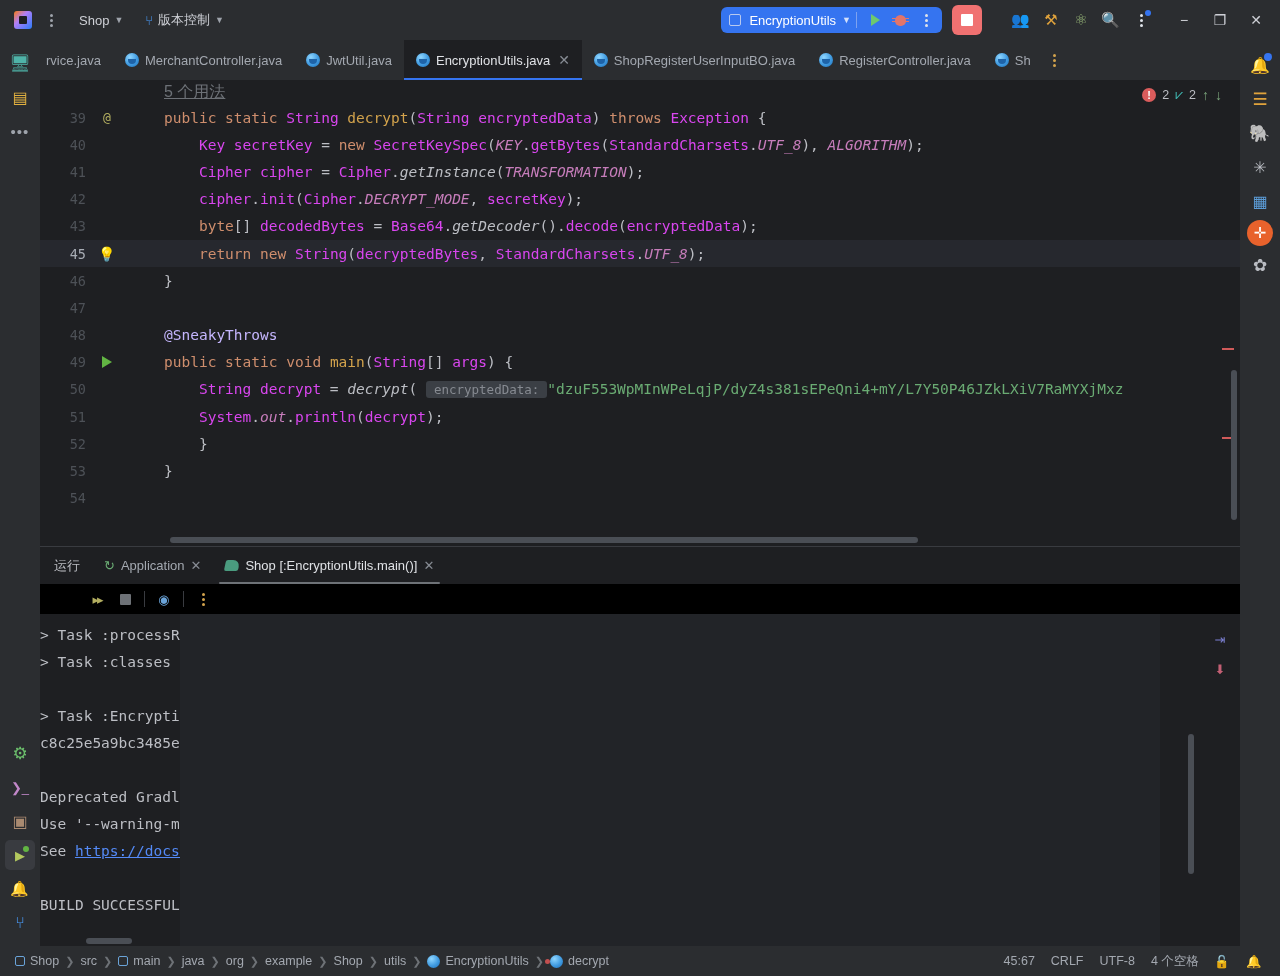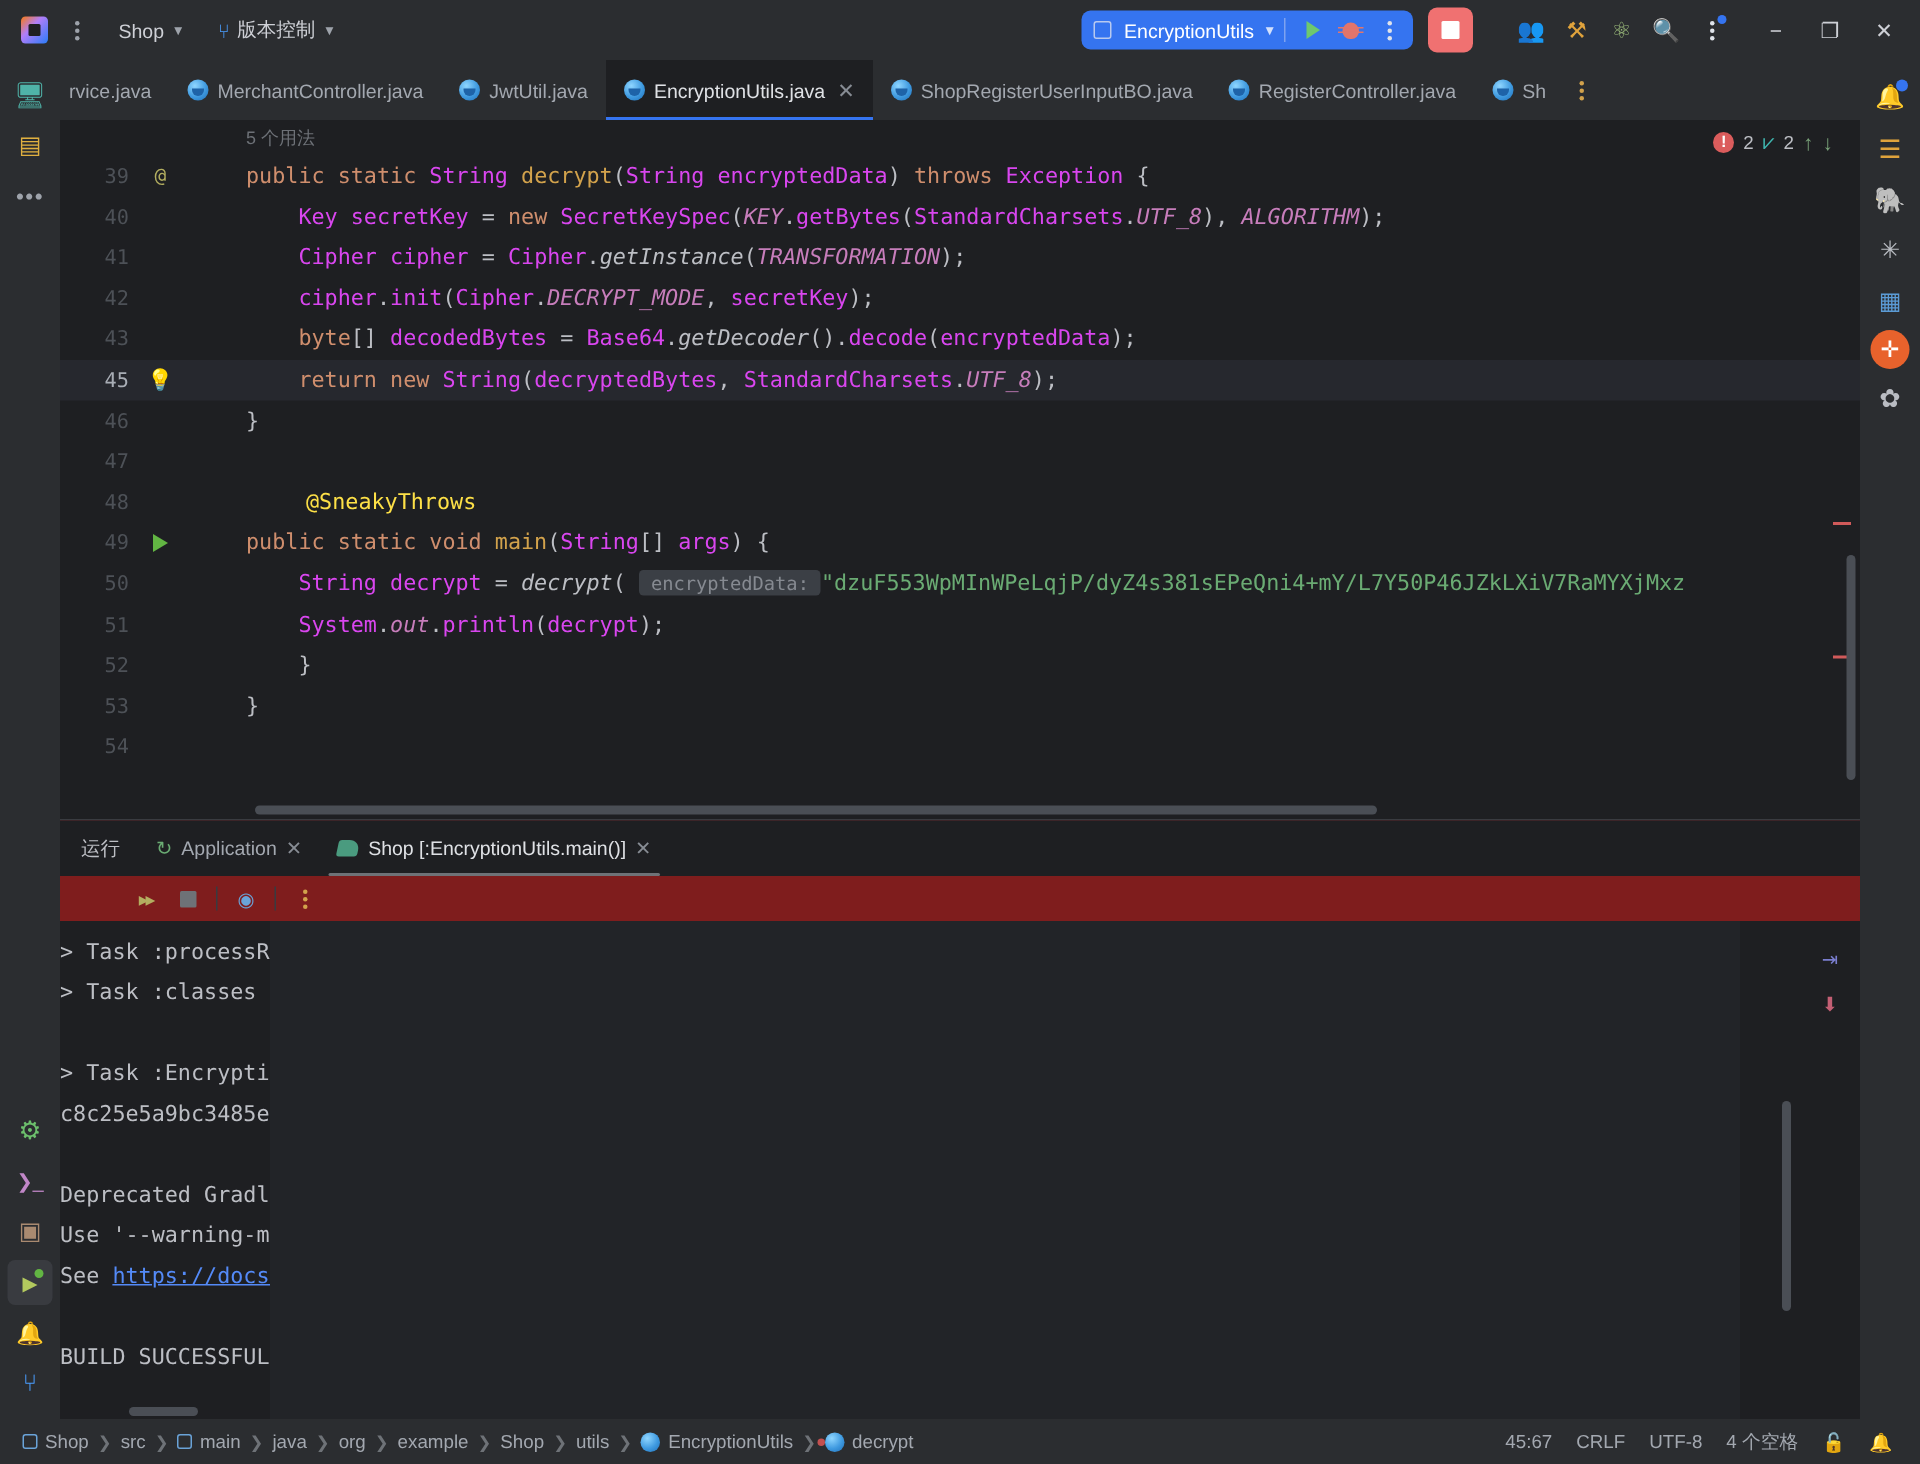--- a/index.html
+++ b/index.html
@@ -91,47 +91,47 @@
   .code-rows { position:relative; }
   .row { height: 27.2px; display:flex; align-items:center; position: relative; white-space: pre; }
   .row.cur { background:#26282e; }
   .gut-num { width: 46px; text-align: right; color:#4d5157; font-size:13.5px; flex:0 0 46px;
              font-family:"DejaVu Sans Mono", monospace; }
   .row.cur .gut-num { color:#a8adb5; }
   .gut-mark { width: 42px; flex:0 0 42px; display:flex;align-items:center;justify-content:center;font-size:13px;color:#9da2aa;}
   .fold { width: 36px; flex:0 0 36px; position: relative; }
   .fold .vline { position:absolute; left:10px; top:0; bottom:0; width:1px; background:#3b3f45; }
   .codetext { color:#bcbec4; }
-  .hint { color:#6d7177; font-family:"Liberation Sans",sans-serif; font-size:12px; }
+  .hint { color:#6d7177; font-family:"Liberation Sans",sans-serif; font-size:16px;text-decoration:underline; }
   .kw { color:#cf8e6d; }
   .id { color:#d946ef; }
   .mth { color:#d2a24c; }
   .fld { color:#c77dbb; font-style: italic; }
   .str { color:#6aab73; }
-  .ann { color:#fde047;margin-left:40px; }
+  .ann { color:#c4b5fd; }
   .itc { font-style: italic; }
   .param-hint { background:#3b3f45; color:#868a91; border-radius:3px; padding:1px 8px; font-size:12.5px; }
   .bulb { color:#f2c55c; font-size:14px; }
   .runtri { width:0;height:0;border-left:10px solid #62b543;border-top:6px solid transparent;border-bottom:6px solid transparent;}
   .at { color:#b3ae60; font-size:13px; }
 
   .insp-widget { position:absolute; top: 6px; right: 18px; display:flex;align-items:center;gap:6px;
                  font-family:"Liberation Sans",sans-serif; font-size:12.5px; color:#bcbec4; z-index:5;}
   .err-dot { width:14px;height:14px;border-radius:50%;background:#db5c5c;color:#fff;font-size:11px;
              display:flex;align-items:center;justify-content:center;font-weight:bold;}
   .ok-ico { color:#3fb6b0; font-size:14px; }
   .arrow { color:#7aa37a; font-size:14px; }
 
   .ed-scroll-v { position:absolute; right: 3px; top: 290px; width: 6px; height: 150px; background:#4a4e55; border-radius:3px; }
   .ed-scroll-h { position:absolute; left: 130px; bottom: 3px; height: 6px; width: 748px; background:#4a4e55; border-radius:3px; }
   .marker-r1 { position:absolute; right: 6px; top: 268px; width: 12px; height:2px; background:#d05a5a; }
   .marker-r2 { position:absolute; right: 6px; top: 357px; width: 12px; height:2px; background:#d05a5a; }
 
   
-  .runpanel { flex: 0 0 400px; height: 400px; display:flex; flex-direction:column; background:#7f1d1d;
+  .runpanel { flex: 0 0 400px; height: 400px; display:flex; flex-direction:column; background:#000000;
               border-top:1px solid #393b40; }
   .rp-tabs { height: 37px; flex:0 0 37px; display:flex; align-items:center; gap:4px; padding-left: 14px;
              background:#1e1f22; font-size:13px; color:#a3a8b0; }
   .rp-tabs .label { padding: 0 10px 0 0; color:#bcbec4; }
   .rp-tab { display:flex;align-items:center;gap:6px;padding:0 10px;height:29px;border-radius:5px;position:relative;}
   .rp-tab.active { color:#dfe1e5; }
   .rp-tab.active::after{content:"";position:absolute;left:4px;right:4px;bottom:-4px;height:2px;background:#6e7277;border-radius:2px;}
   .rp-tab .x{color:#878c94;font-size:13px;}
   .spring-ico { color:#6aab73; font-size:13px; }
   .gradle-ico { width:14px;height:11px;background:#4a9b7f;border-radius:2px 7px 2px 2px; transform: skewX(-12deg);}

